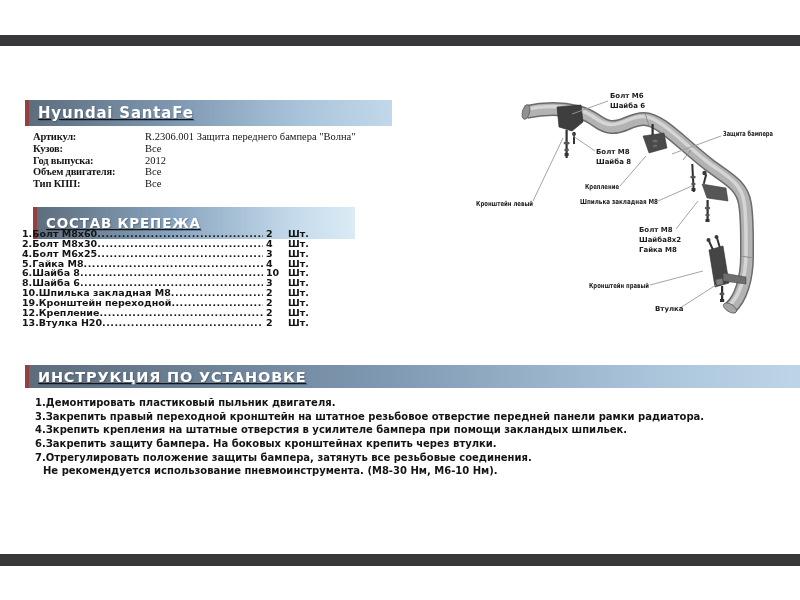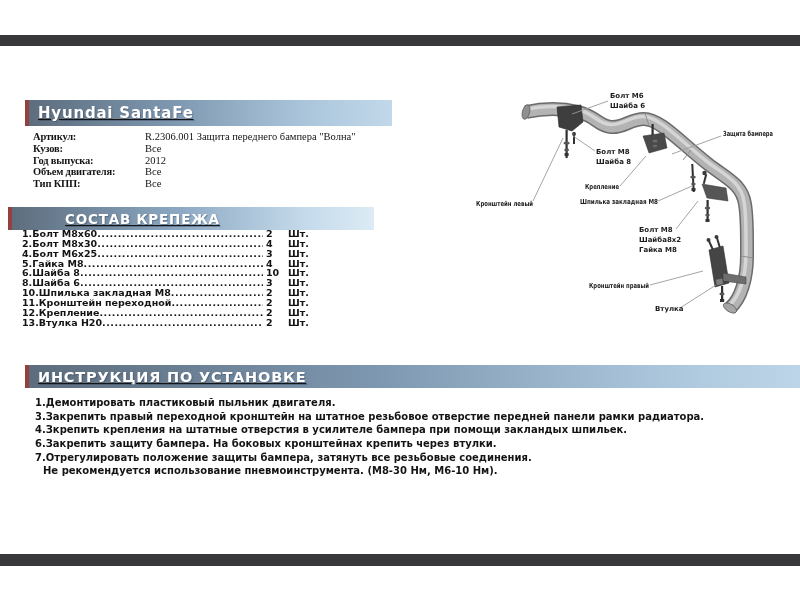--- a/index.html
+++ b/index.html
@@ -18,22 +18,22 @@
     background:linear-gradient(to right,#5c6c7c 0%,#7d97b0 40%,#a9c4da 75%,#c2d8ea 100%);
     text-decoration:underline;
   }
   .bar-accent{position:absolute; left:0; top:0; bottom:0; width:4px; background:#94403f;}
   .bar-title{
     color:#ffffff; font-weight:bold; padding-left:13px; letter-spacing:0.8px;
     text-shadow:1px 1px 1px rgba(40,50,70,0.35); white-space:nowrap;
   }
   .bar-model{left:25px; top:100px; width:367px; height:26px;}
   .bar-model .bar-title{font-size:15px;}
-  .bar-parts{left:8px; top:207px; width:322px; height:23px;
-    background:linear-gradient(to right,#5c6c7c 0%,#8aa6c0 45%,#c3d9ea 80%,#dcebf5 100%);padding-left:44px;}
+  .bar-parts{left:33px; top:207px; width:322px; height:32px;
+    background:linear-gradient(to right,#5c6c7c 0%,#8aa6c0 45%,#c3d9ea 80%,#dcebf5 100%);}
   .bar-parts .bar-title{font-size:13.5px;}
   .bar-instr{left:25px; top:365px; width:778px; height:23px;
     background:linear-gradient(to right,#5c6c7c 0%,#7d97b0 45%,#a9c4da 80%,#bdd5e8 100%);}
   .bar-instr .bar-title{font-size:14.5px;}
 
   .info{position:absolute; left:33px; top:131px; width:440px;}
   .info-row{display:flex; height:11.8px; line-height:11.8px; font-size:10.5px; white-space:nowrap;font-family:Liberation Serif, serif;}
   .ilabel{font-weight:bold; width:112px; letter-spacing:-0.2px;}
   .ivalue{font-weight:normal;}
 
@@ -131,21 +131,21 @@
         <span class="pqty">3</span>
         <span class="punit">Шт.</span>
       </div>
       <div class="prow">
         <span class="pname">10.Шпилька закладная М8</span>
         <span class="dots"></span>
         <span class="pqty">2</span>
         <span class="punit">Шт.</span>
       </div>
       <div class="prow">
-        <span class="pname">11.Кронштейн переходной</span>
+        <span class="pname">19.Кронштейн переходной</span>
         <span class="dots"></span>
         <span class="pqty">2</span>
         <span class="punit">Шт.</span>
       </div>
       <div class="prow">
         <span class="pname">12.Крепление</span>
         <span class="dots"></span>
         <span class="pqty">2</span>
         <span class="punit">Шт.</span>
       </div>

